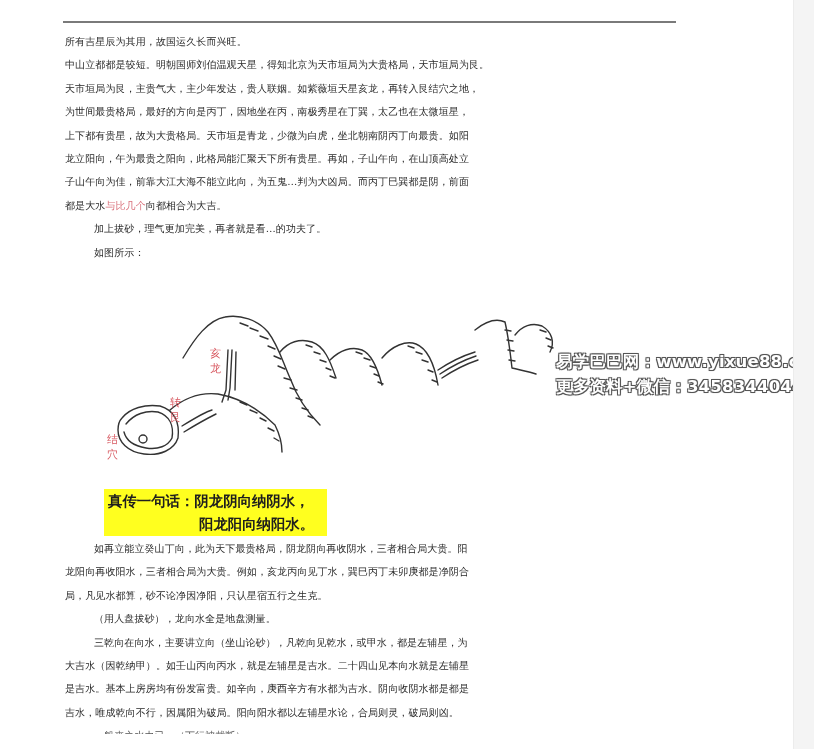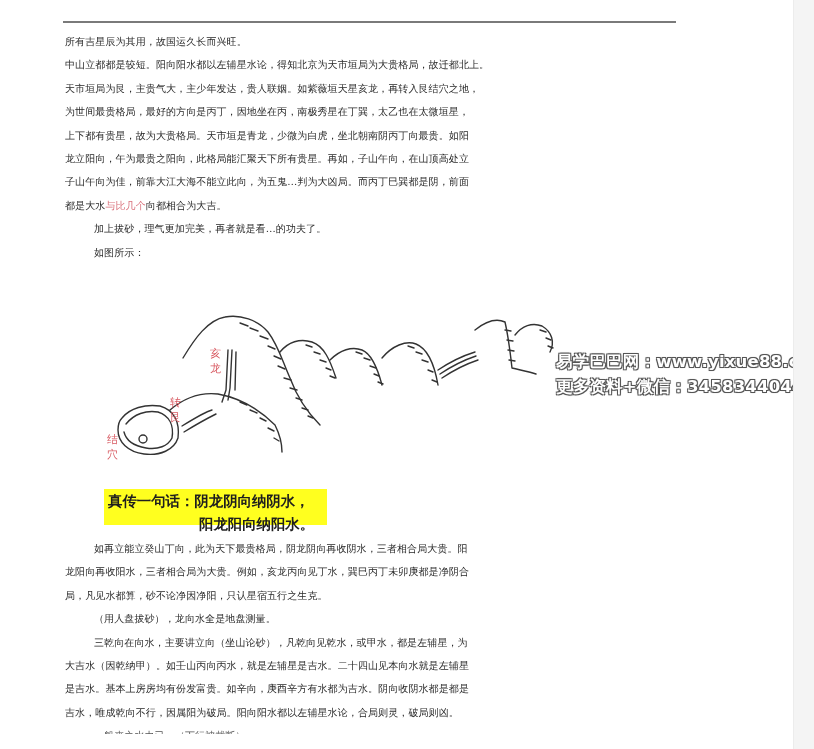--- a/index.html
+++ b/index.html
@@ -12,35 +12,35 @@
   .viewer { position: absolute; left: 0; top: 0; width: 794px; height: 749px; background: #ffffff; }
   .scrollbar { position: absolute; right: 0; top: 0; width: 20px; height: 749px; background: #f4f4f4; border-left: 1px solid #ececec; }
   .page { position: absolute; left: 0; top: 0; width: 794px; height: 749px; }
   .top-rule { position: absolute; left: 63px; top: 21px; width: 613px; height: 2px; background: #7a7a7a; }
   .text-block { position: absolute; left: 65px; width: 612px; font-size: 10px; line-height: 23.4px; letter-spacing: 0.1px; }
   .line { white-space: nowrap; height: 23.4px; overflow: hidden; text-align: justify; }
   .indent { padding-left: 29px; }
   .red { color: #d9707a; }
   .fig-wrap { position: absolute; left: 100px; top: 290px; width: 460px; height: 180px; }
   .fig-label { position: absolute; color: #d85b63; font-size: 11px; line-height: 15px; width: 14px; font-family: "DejaVu Sans", sans-serif; }
-  .highlight { position: absolute; left: 104px; top: 489px; width: 223px; height: 36px; background: #ffff1f; }
+  .highlight { position: absolute; left: 104px; top: 489px; width: 223px; height: 47px; background: #ffff1f; }
   .hl-line { position: absolute; font-weight: bold; font-size: 14.4px; font-family: "DejaVu Sans", sans-serif; color: #1e1e1e; white-space: nowrap; }
   .watermark { position: absolute; left: 556px; font-family: "DejaVu Sans", sans-serif; font-size: 16.5px; font-weight: bold; color: #ffffff; letter-spacing: 0.2px; white-space: nowrap;
     text-shadow: -1px -1px 0 #555, 1px -1px 0 #555, -1px 1px 0 #555, 1px 1px 0 #555, 0 0 2px #444; }
 </style>
 </head>
 <body>
 
 <div class="viewer">
   <div class="page">
     <div class="top-rule"></div>
 
     <div class="text-block" style="top:30px;">
       <div class="line">所有吉星辰为其用，故国运久长而兴旺。</div>
-      <div class="line">中山立都都是较短。阳向阳水都以左辅星水论，得知北京为天市垣局为大贵格局，故迁都北上。</div>
+      <div class="line">中山立都都是较短。明朝国师刘伯温观天星，得知北京为天市垣局为大贵格局，天市垣局为艮。</div>
       <div class="line">天市垣局为艮，主贵气大，主少年发达，贵人联姻。如紫薇垣天星亥龙，再转入艮结穴之地，</div>
       <div class="line">为世间最贵格局，最好的方向是丙丁，因地坐在丙，南极秀星在丁巽，太乙也在太微垣星，</div>
       <div class="line">上下都有贵星，故为大贵格局。天市垣是青龙，少微为白虎，坐北朝南阴丙丁向最贵。如阳</div>
       <div class="line">龙立阳向，午为最贵之阳向，此格局能汇聚天下所有贵星。再如，子山午向，在山顶高处立</div>
       <div class="line">子山午向为佳，前靠大江大海不能立此向，为五鬼…判为大凶局。而丙丁巳巽都是阴，前面</div>
       <div class="line">
         <span>都是大水</span><span class="red">与比几个</span><span>向都相合为大吉。</span>
       </div>
       <div class="line indent">加上拔砂，理气更加完美，再者就是看…的功夫了。</div>
       <div class="line indent">如图所示：</div>

